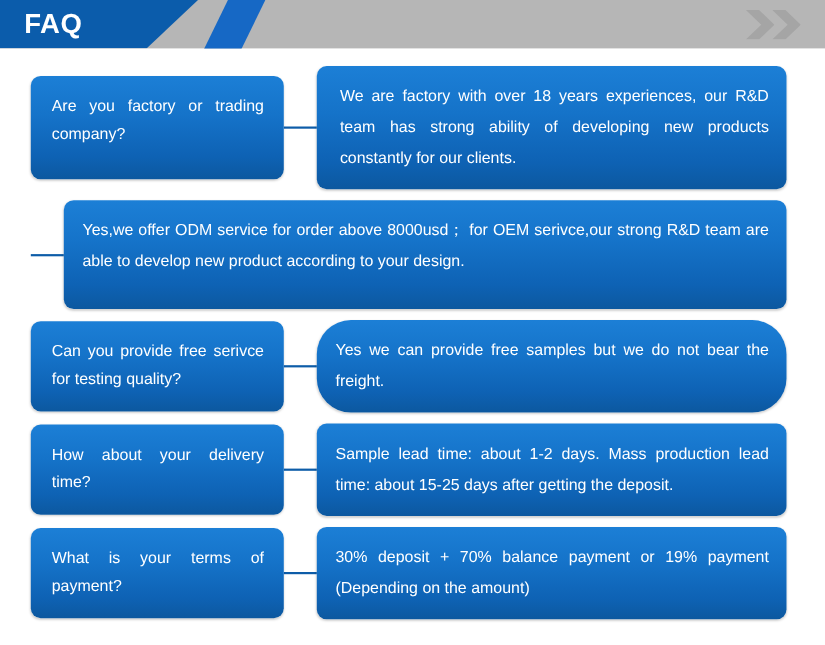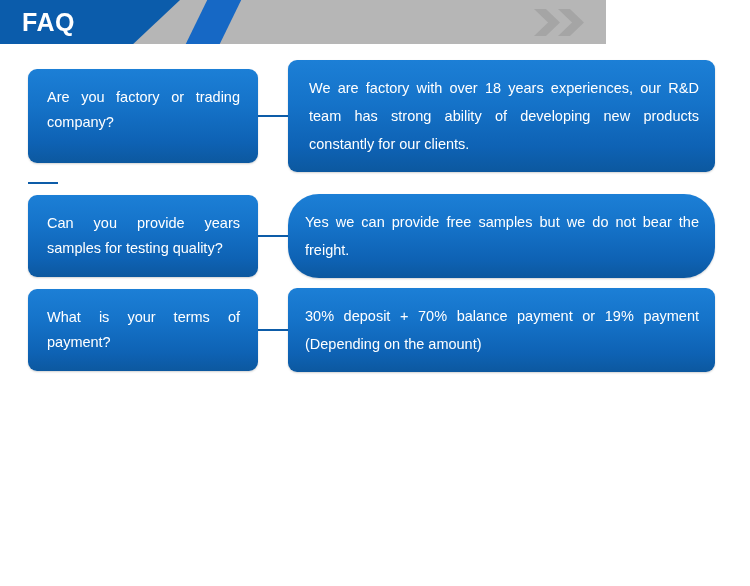--- a/index.html
+++ b/index.html
@@ -20,21 +20,21 @@
     width: 750px;
     height: 586px;
     background: #ffffff;
   }
 
   
   .faq-header {
     position: absolute;
     left: 0;
     top: 0;
-    width: 606px;
+    width: 750px;
     height: 44px;
     background: #b6b6b6;
     overflow: hidden;
   }
 
   
   .header-block {
     position: absolute;
     left: 0;
     top: 0;
@@ -183,32 +183,44 @@
         <span class="qtext">Are you factory or trading company?</span>
       </div>
       <div class="connector"></div>
       <div class="a-box">
         <span class="atext">We are factory with over 18 years experiences, our R&amp;D team has strong ability of developing new products constantly for our clients.</span>
       </div>
     </div>
 
     <div class="faq-row r2">
       <div class="connector"></div>
+      <div class="a-box">
+        <span class="atext">Yes,we offer ODM service for order above 8000usd； for OEM serivce,our strong R&amp;D team are able to develop new product according to your design.</span>
+      </div>
     </div>
 
     <div class="faq-row r3">
       <div class="q-box">
-        <span class="qtext">Can you provide years samples for testing quality?</span>
+        <span class="qtext">Can you provide free serivce for testing quality?</span>
       </div>
       <div class="connector"></div>
       <div class="a-box">
         <span class="atext">Yes we can provide free samples but we do not bear the freight.</span>
       </div>
     </div>
 
+    <div class="faq-row r4">
+      <div class="q-box">
+        <span class="qtext">How about your delivery time?</span>
+      </div>
+      <div class="connector"></div>
+      <div class="a-box">
+        <span class="atext">Sample lead time: about 1-2 days. Mass production lead time: about 15-25 days after getting the deposit.</span>
+      </div>
+    </div>
 
     <div class="faq-row r5">
       <div class="q-box">
         <span class="qtext">What is your terms of payment?</span>
       </div>
       <div class="connector"></div>
       <div class="a-box">
         <span class="atext">30% deposit + 70% balance payment or 19% payment (Depending on the amount)</span>
       </div>
     </div>

